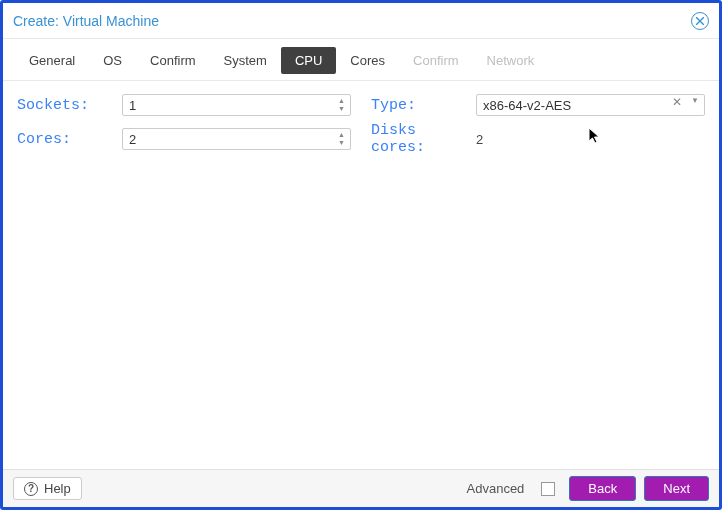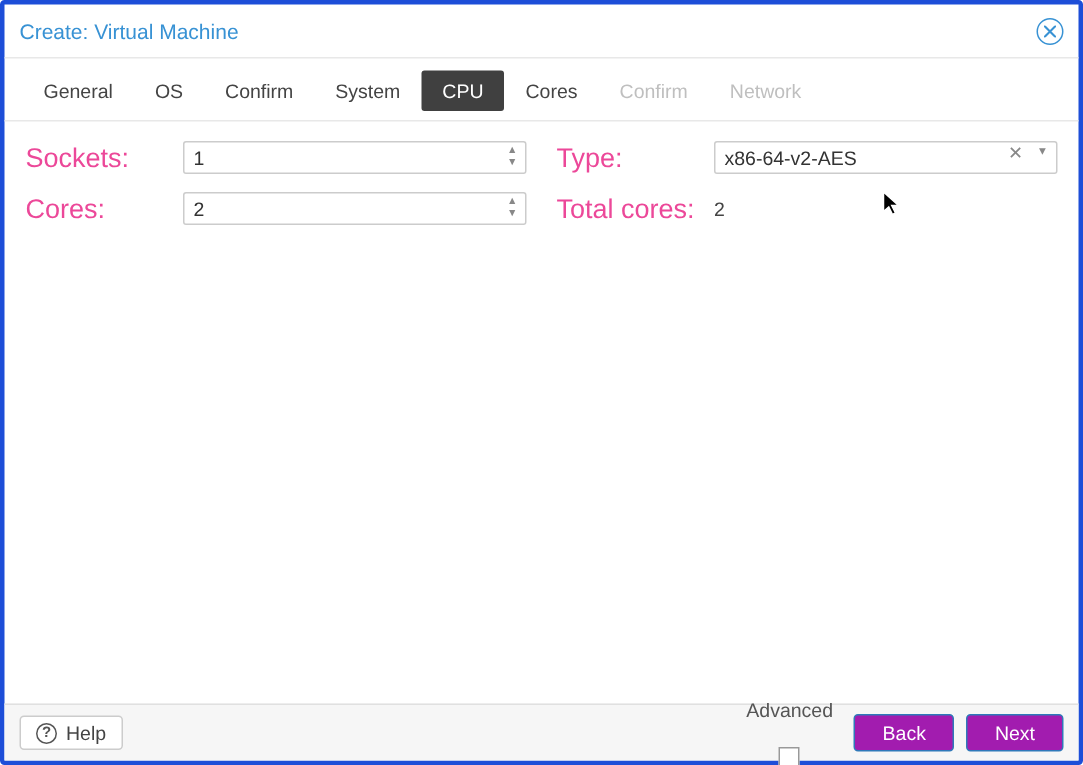--- a/index.html
+++ b/index.html
@@ -80,22 +80,23 @@
     flex-direction: column;
     gap: 10px;
   }
   .row {
     display: flex;
     align-items: center;
     height: 24px;
   }
   .label {
     width: 105px;
-    color: #ec4899;
-    font-size: 18px;
+    color: #3b82f6;
+    font-size: 15px;
+    font-family: Liberation Mono, monospace;
   }
   .value-text {
     color: #444;
     font-size: 13px;
   }
   .spinner {
     flex: 1;
     display: flex;
     align-items: center;
     border: 1px solid #ccc;
@@ -193,21 +194,20 @@
     color:#555;
   }
   .footer-spacer { flex: 1; }
   .adv-wrap {
     display: flex;
     align-items: center;
     gap: 17px;
     color: #555;
     font-size: 13px;
     margin-right: 6px;
-    flex-direction: column;
   }
   .adv-check {
     width: 14px;
     height: 14px;
     border: 1px solid #999;
     background: #fff;
     cursor: pointer;
   }
   .btn {
     border: 1px solid #2f79b9;
@@ -277,21 +277,21 @@
     <div class="col">
       <div class="row">
         <div class="label">Type:</div>
         <div class="combo">
           <input type="text" value="x86-64-v2-AES" style="">
           <div class="combo-clear">✕</div>
           <div class="combo-arrow">▾</div>
         </div>
       </div>
       <div class="row">
-        <div class="label">Total cores:</div>
+        <div class="label">Disks cores:</div>
         <div class="value-text">2</div>
       </div>
     </div>
   </div>
 
   <div class="footer">
     <div class="help-btn">
       <span class="help-icon-circle">?</span>
       <span>Help</span>
     </div>

